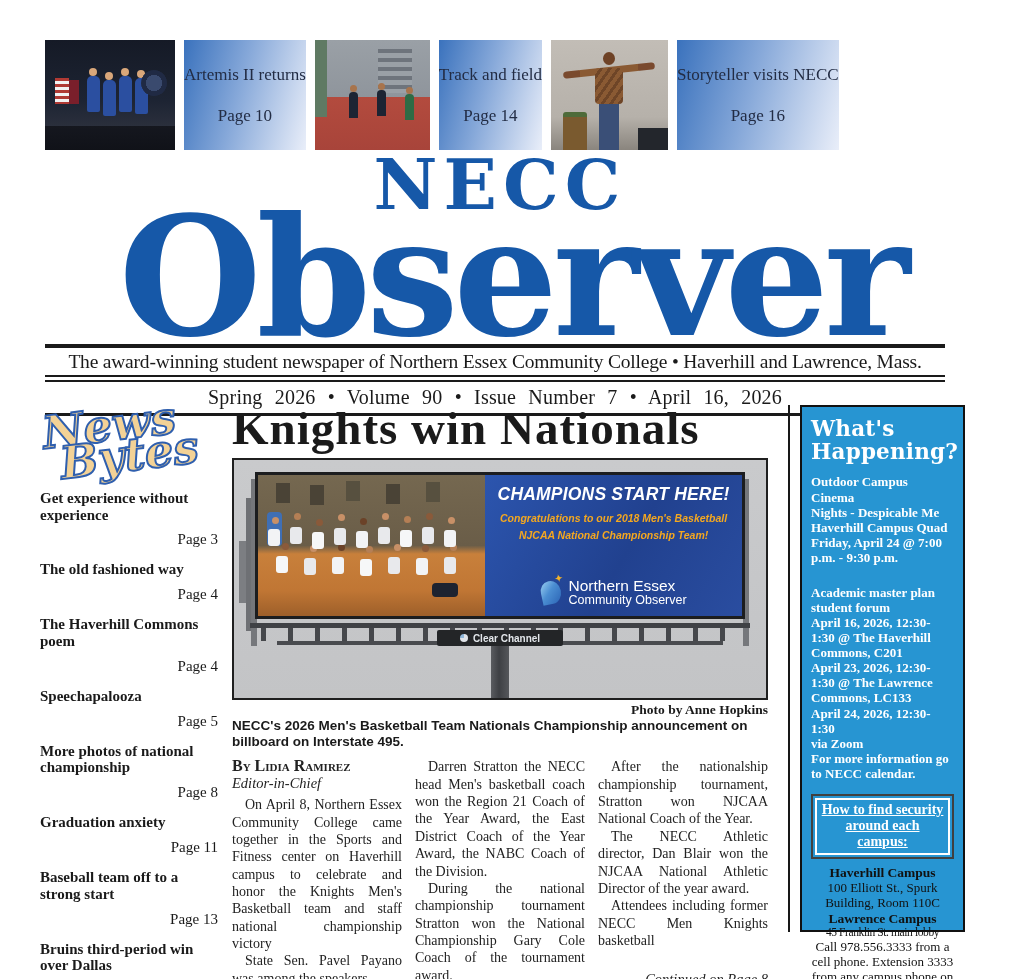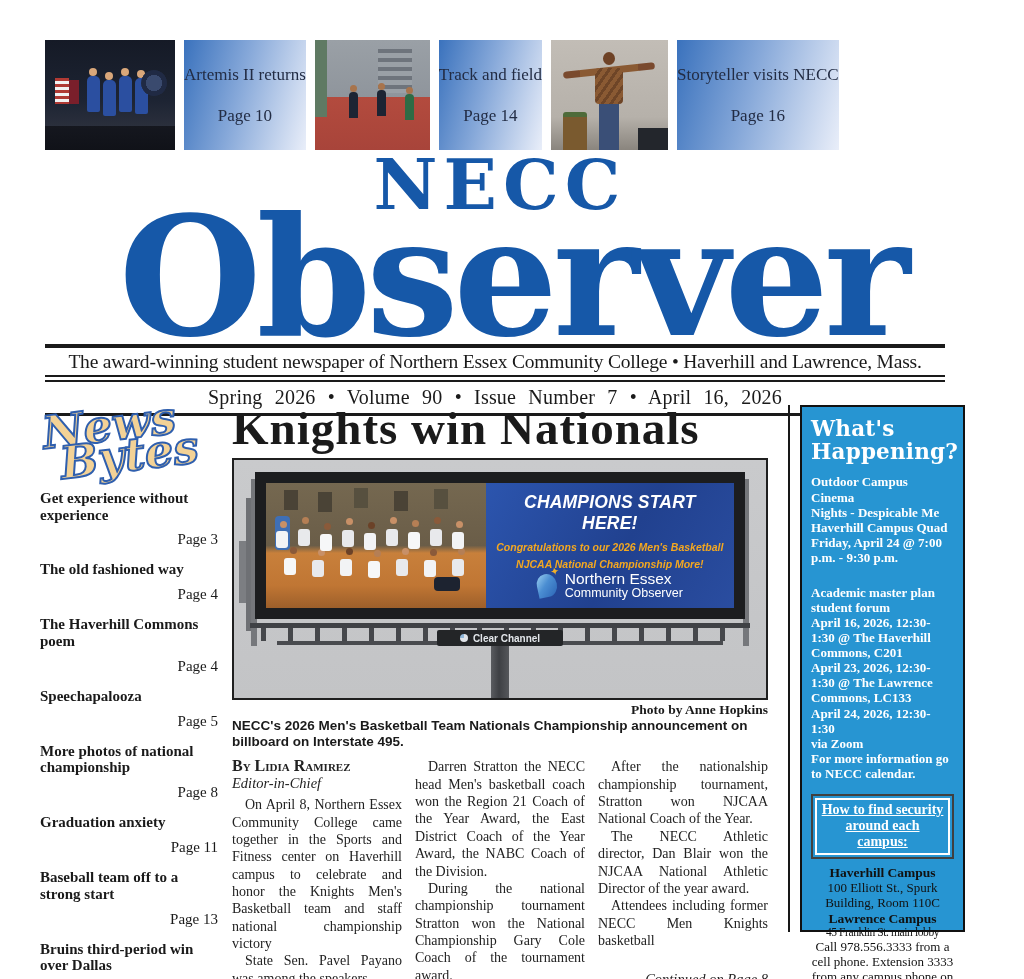--- a/index.html
+++ b/index.html
@@ -78,21 +78,21 @@
   .nb-page{text-align:right;font-size:15px;margin-top:8px;padding-right:4px;}
 
   
   .article h1{margin:0 0 6px;font-size:47px;line-height:1;font-weight:bold;letter-spacing:1px;}
   .photo{position:relative;height:238px;background:linear-gradient(180deg,#c9cacc 0%,#c3c4c6 100%);
          border:2px solid #1f1f1f;overflow:hidden;}
   .bb-sidepole{position:absolute;top:8%;width:6px;height:70%;background:#75777b;}
   .bb-antL1{position:absolute;left:2.2%;top:16%;width:5px;height:56%;background:#6e7074;}
   .bb-antL2{position:absolute;left:4.5%;top:22%;width:9px;height:30%;background:#8a8c90;border:1px solid #5e6064;}
   .bb-antL3{position:absolute;left:1%;top:34%;width:7px;height:26%;background:#7c7e82;}
-  .bb-board{position:absolute;left:4%;top:5%;width:92%;height:62%;background:#1c1d1f;padding:11px;
+  .bb-board{position:absolute;left:4%;top:5%;width:92%;height:62%;background:#1c1d1f;padding:3px;
             display:flex;box-sizing:border-box;z-index:3;}
   .bb-team{position:relative;flex:0 0 47%;overflow:hidden;
            background:linear-gradient(180deg,#756850 0%,#6a5d48 50%,#c8803b 56%,#c07634 82%,#9d5f2a 100%);}
   .tp-banner{position:absolute;top:6%;left:8%;width:14px;height:20px;background:#4a4336;box-shadow:34px 2px 0 #4a4336,70px -2px 0 #57503f,110px 1px 0 #4a4336,150px -1px 0 #57503f;}
   .tp-heads{position:absolute;left:14px;top:30%;width:7px;height:7px;border-radius:50%;background:#c89067;
      box-shadow:22px -4px 0 #b57f55,44px 2px 0 #8a5a3a,66px -3px 0 #c89067,88px 1px 0 #6b4228,
                 110px -4px 0 #c89067,132px -1px 0 #b57f55,154px -4px 0 #8a5a3a,176px 0 0 #c89067,
                 10px 26px 0 #8a5a3a,38px 28px 0 #c89067,66px 27px 0 #6b4228,94px 29px 0 #b57f55,
                 122px 27px 0 #c89067,150px 28px 0 #8a5a3a,178px 27px 0 #b57f55;}
   .tp-bodies{position:absolute;left:10px;top:38%;width:12px;height:17px;border-radius:3px;background:#f2f3f5;
@@ -273,22 +273,22 @@
         <div class="bb-board">
           <div class="bb-team">
             <div class="tp-banner"></div>
             <div class="tp-coach"></div>
             <div class="tp-heads"></div>
             <div class="tp-bodies"></div>
             <div class="tp-dark"></div>
           </div>
           <div class="bb-ad">
             <div class="bb-champ">CHAMPIONS START HERE!</div>
-            <div class="bb-congrats first">Congratulations to our 2026 Men's Basketball</div>
-            <div class="bb-congrats">NJCAA National Championship More!</div>
+            <div class="bb-congrats first">Congratulations to our 2018 Men's Basketball</div>
+            <div class="bb-congrats">NJCAA National Championship Team!</div>
             <div class="bb-logo">
               <div class="bb-swoosh">
                   <span class="bb-star">✦</span>
                 </div>
               <div class="bb-logo-text">
                 <div class="l1">Northern Essex</div>
                 <div class="l2">Community Observer</div>
               </div>
             </div>
           </div>

